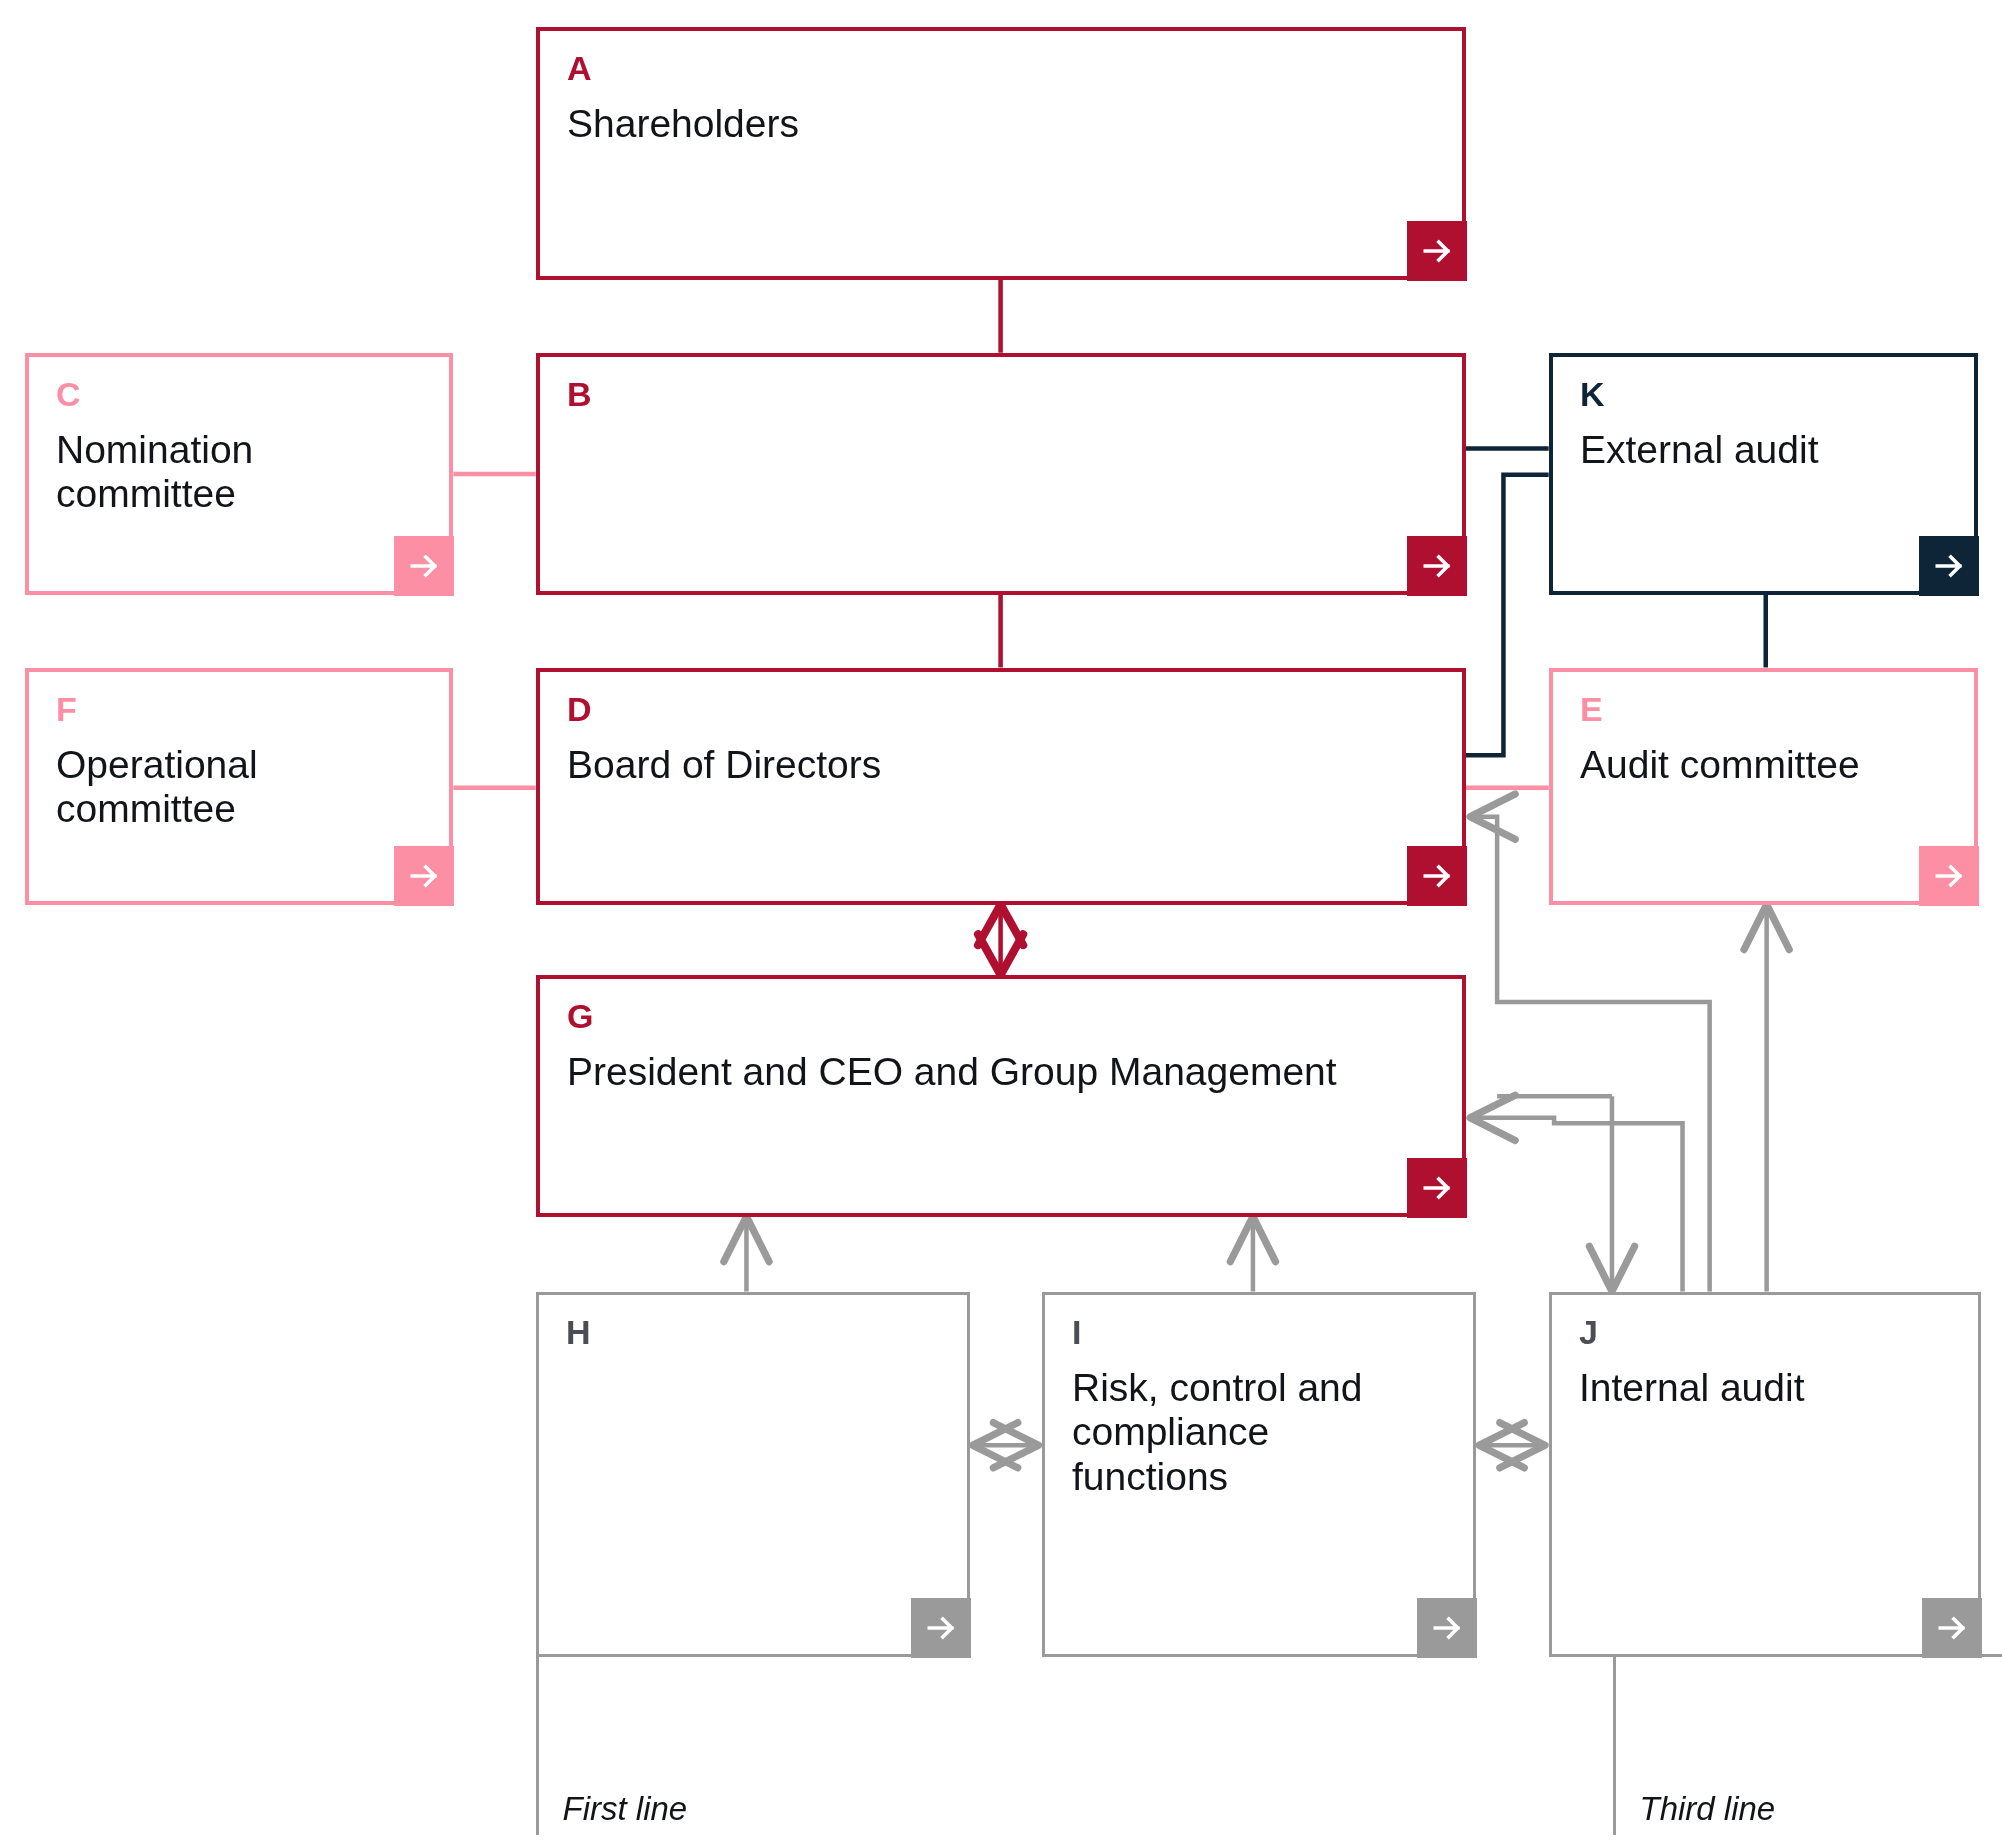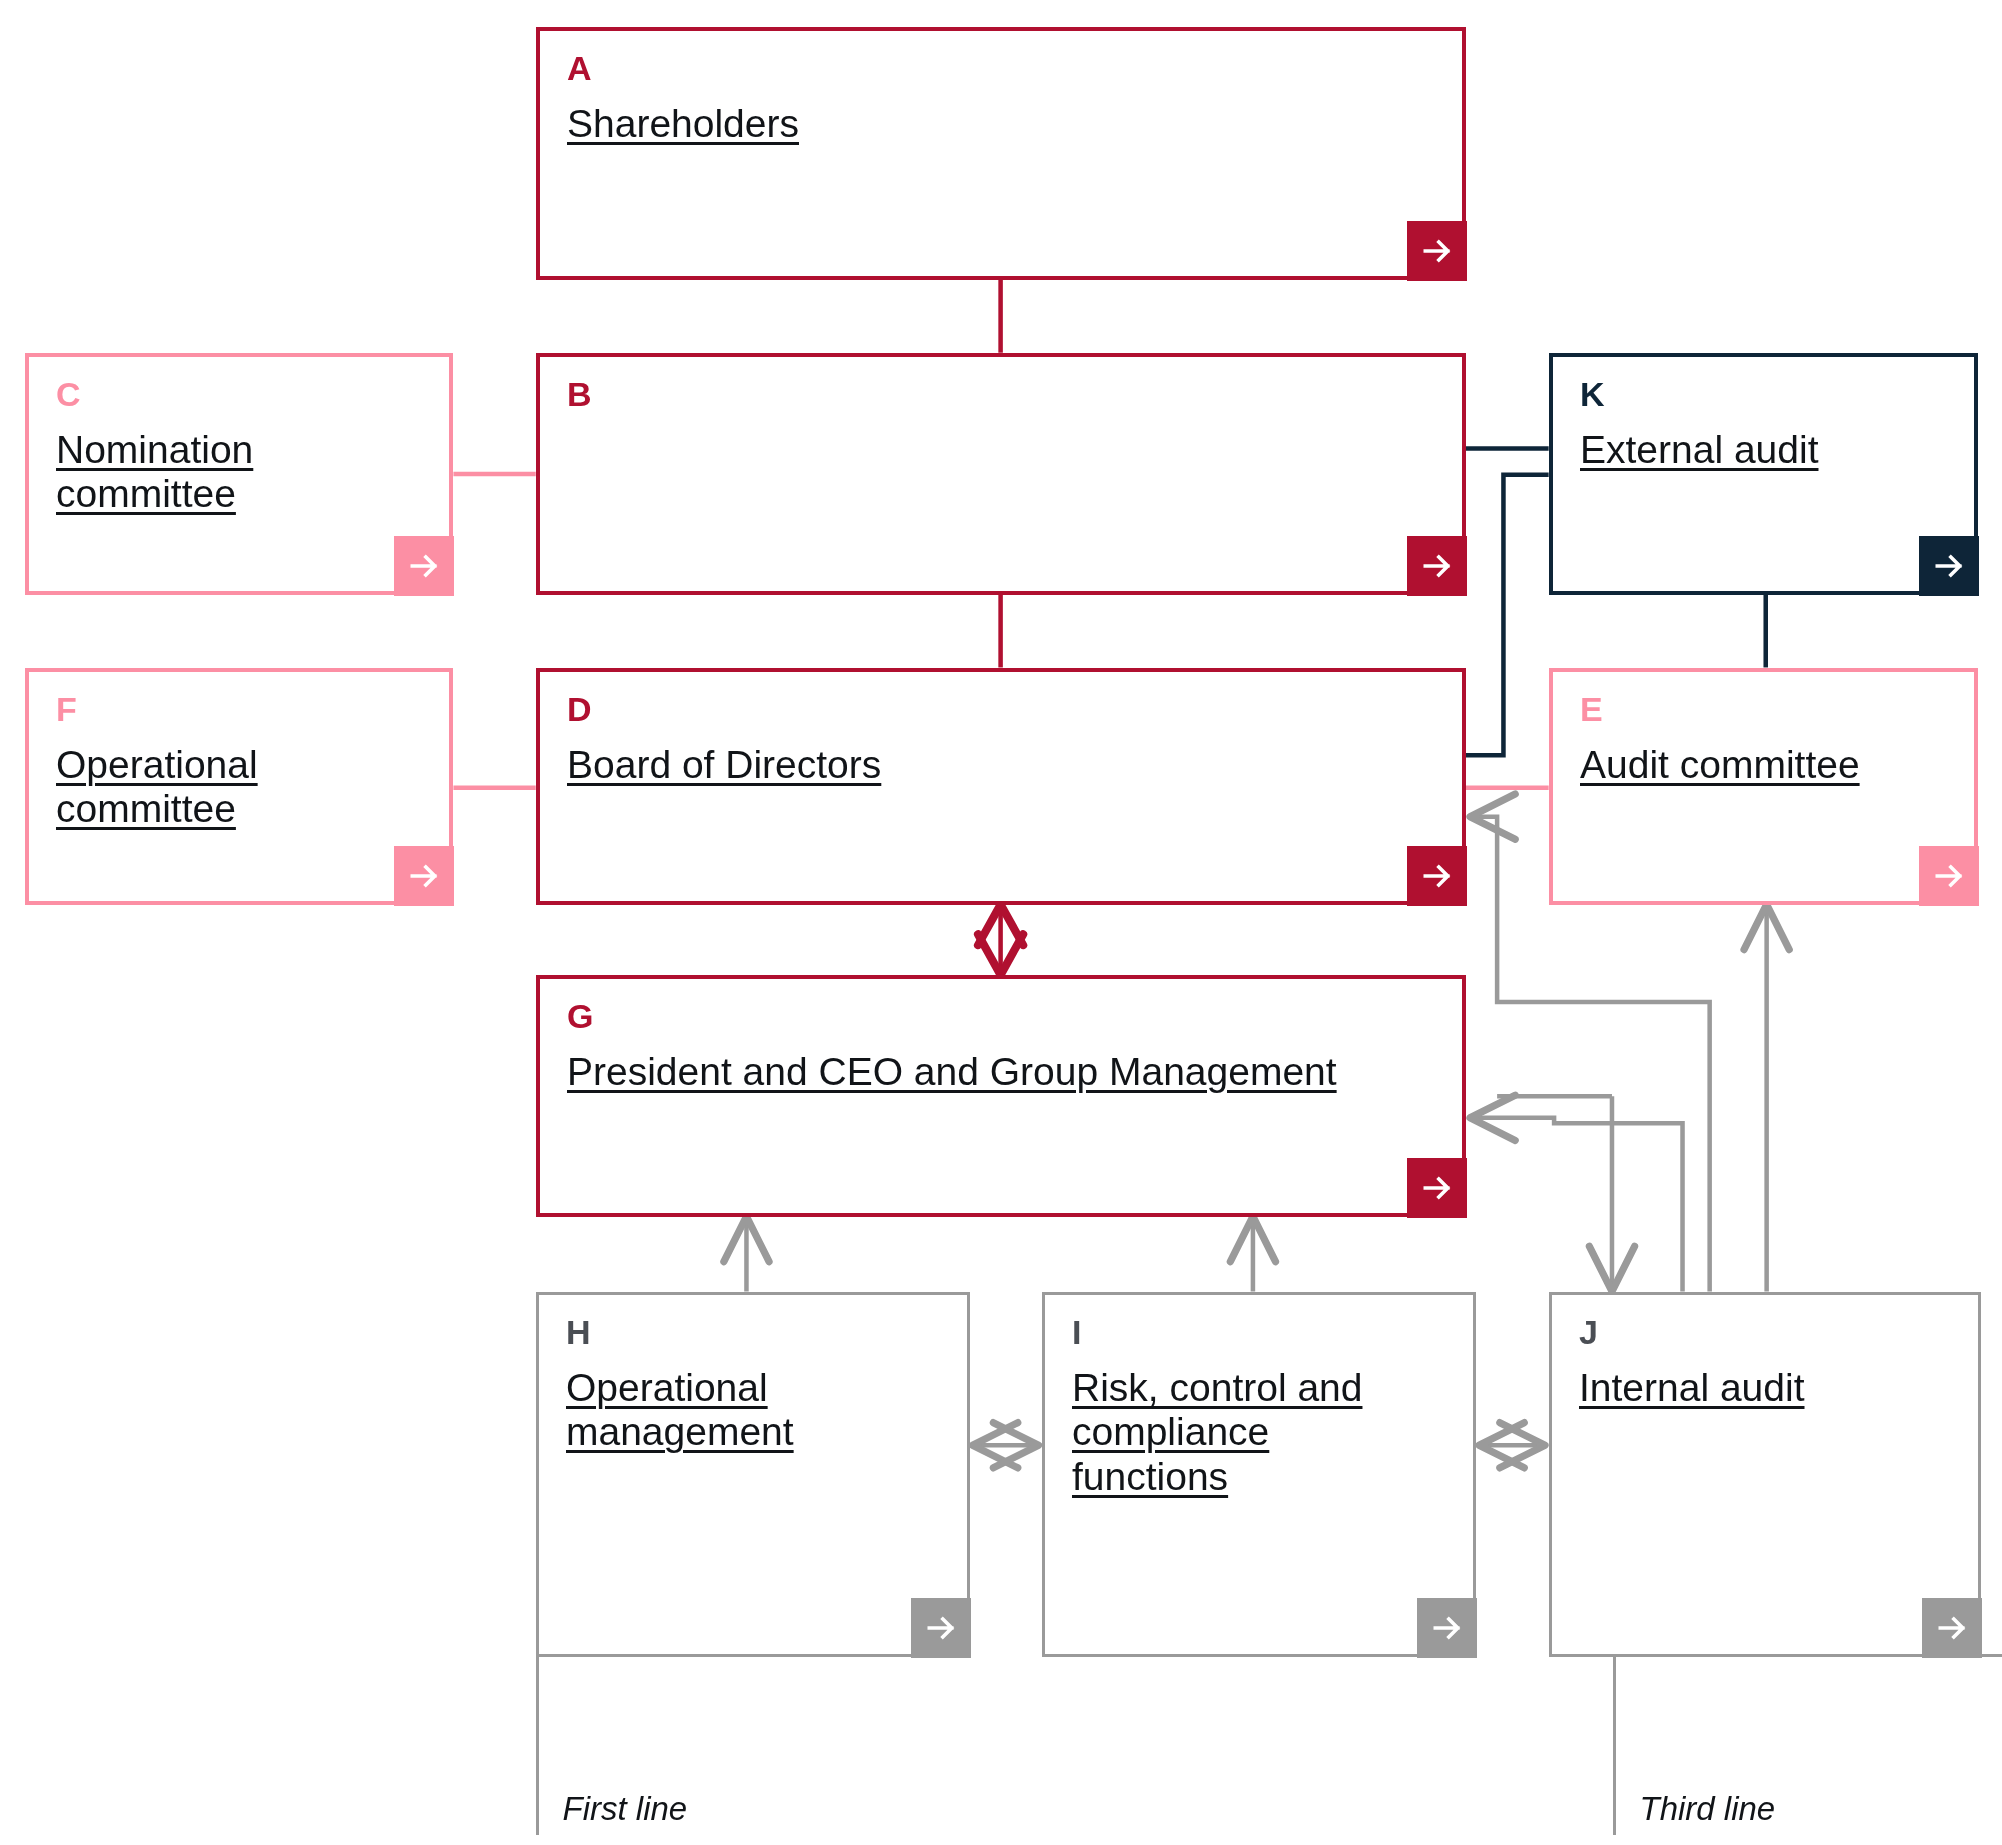--- a/index.html
+++ b/index.html
@@ -41,21 +41,20 @@
     letter-spacing: 0.2px;
   }
   .node .title {
     position: absolute;
     left: 27px;
     top: 71px;
     right: 54px;
     font-size: 39px;
     line-height: 1.14;
     color: #111418;
-    text-decoration: underline;
     text-underline-offset: 5.4px;
     text-decoration-thickness: 2.7px;
   }
 
   
   .badge {
     position: absolute;
     right: -4.5px;
     bottom: -4.5px;
     width: 60px;
@@ -242,21 +241,20 @@
 
   <div class="linepanel" style="left:536px; top:1654px; width:434px; height:181px;">
     <div class="linelabel">First line</div>
   </div>
   <div class="linepanel" style="left:1613px; top:1654px; width:432px; height:181px;">
     <div class="linelabel">Third line</div>
   </div>
 
   <div class="node c-grey" style="left:536px; top:1292px; width:434px; height:365px;">
     <div class="tag">H</div>
-    <div class="title">Operational management</div>
     <div class="badge b-grey" style="right:-3.6px; bottom:-3.6px;">
       <svg width="36" height="36" viewBox="0 0 40 40" aria-hidden="true">
         <path d="M7,20 H32 M22,10 L32,20 L22,30" fill="none" stroke="#fff" stroke-width="4" stroke-linecap="square" stroke-linejoin="miter"></path>
       </svg>
     </div>
   </div>
 
   <div class="node c-grey" style="left:1042px; top:1292px; width:434px; height:365px;">
     <div class="tag">I</div>
     <div class="title">Risk, control and compliance functions</div>

